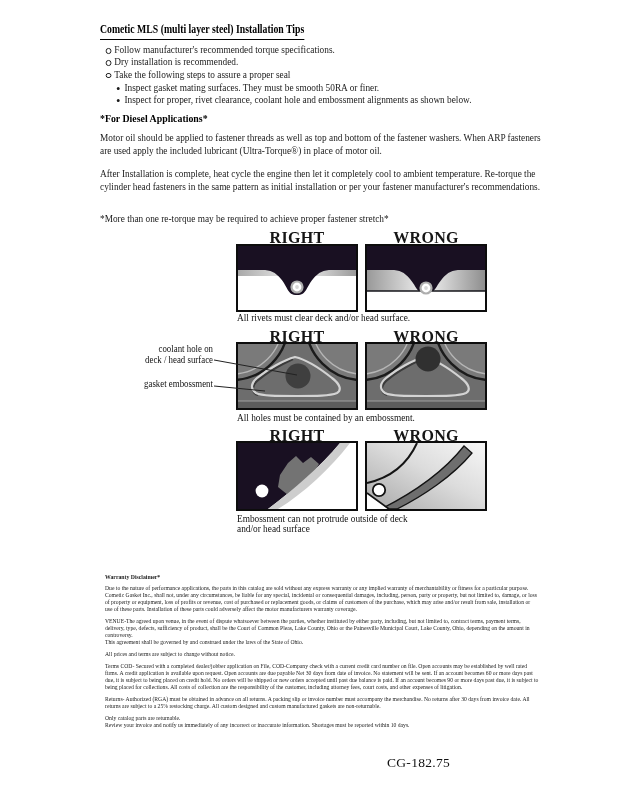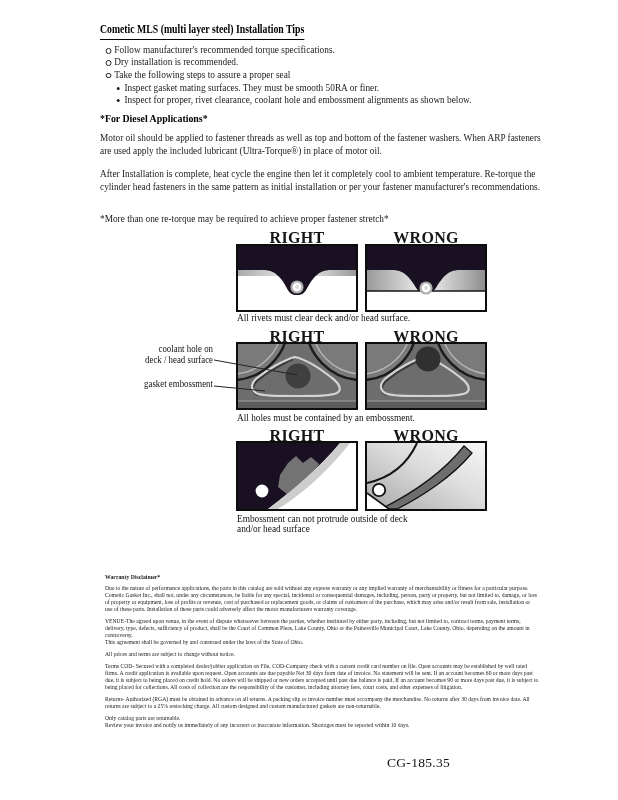--- a/index.html
+++ b/index.html
@@ -197,15 +197,15 @@
     <p>Due to the nature of performance applications, the parts in this catalog are sold without any express warranty or any implied warranty of merchantability or fitness for a particular purpose.  Cometic Gasket Inc., shall not, under any circumstances, be liable for any special, incidental or consequential damages, including, person, party or property, but not limited to, damage, or loss of property or equipment, loss of profits or revenue, cost of purchased or replacement goods, or claims of customers of the purchase, which may arise and/or result from sale, installation or use of these parts.  Installation of these parts could adversely affect the motor manufacturers warranty coverage.</p>
     <p>VENUE-The agreed upon venue, in the event of dispute whatsoever between the parties, whether instituted by either party, including, but not limited to, contract terms, payment terms, delivery, type, defects, sufficiency of product, shall be the Court of Common Pleas, Lake County, Ohio or the Painesville Municipal Court, Lake County, Ohio, depending on the amount in controversy.
 This agreement shall be governed by and construed under the laws of the State of Ohio.</p>
     <p>All prices and terms are subject to change without notice.</p>
     <p>Terms COD- Secured with a completed dealer/jobber application on File, COD-Company check with a current credit card number on file.  Open accounts may be established by well rated firms.  A credit application is available upon request.  Open accounts are due payable Net 30 days from date of invoice.  No statement will be sent.  If an account becomes 60 or more days past due, it is subject to being placed on credit hold.  No orders will be shipped or new orders accepted until past due balance is paid.  If an account becomes 90 or more days past due, it is subject to being placed for collections.  All costs of collection are the responsibility of the customer, including attorney fees, court costs, and other expenses of litigation.</p>
     <p>Returns- Authorized (RGA) must be obtained in advance on all returns.  A packing slip or invoice number must accompany the merchandise.  No returns after 30 days from invoice date.  All returns are subject to a 25% restocking charge.  All custom designed and custom manufactured gaskets are non-returnable.</p>
     <p>Only catalog parts are returnable.
 Review your invoice and notify us immediately of any incorrect or inaccurate information.  Shortages must be reported within 10 days.</p>
   </div>
 
-  <div class="pagenum">CG-185.35</div>
+  <div class="pagenum">CG-182.75</div>
 
 </div>
 
 </body></html>

